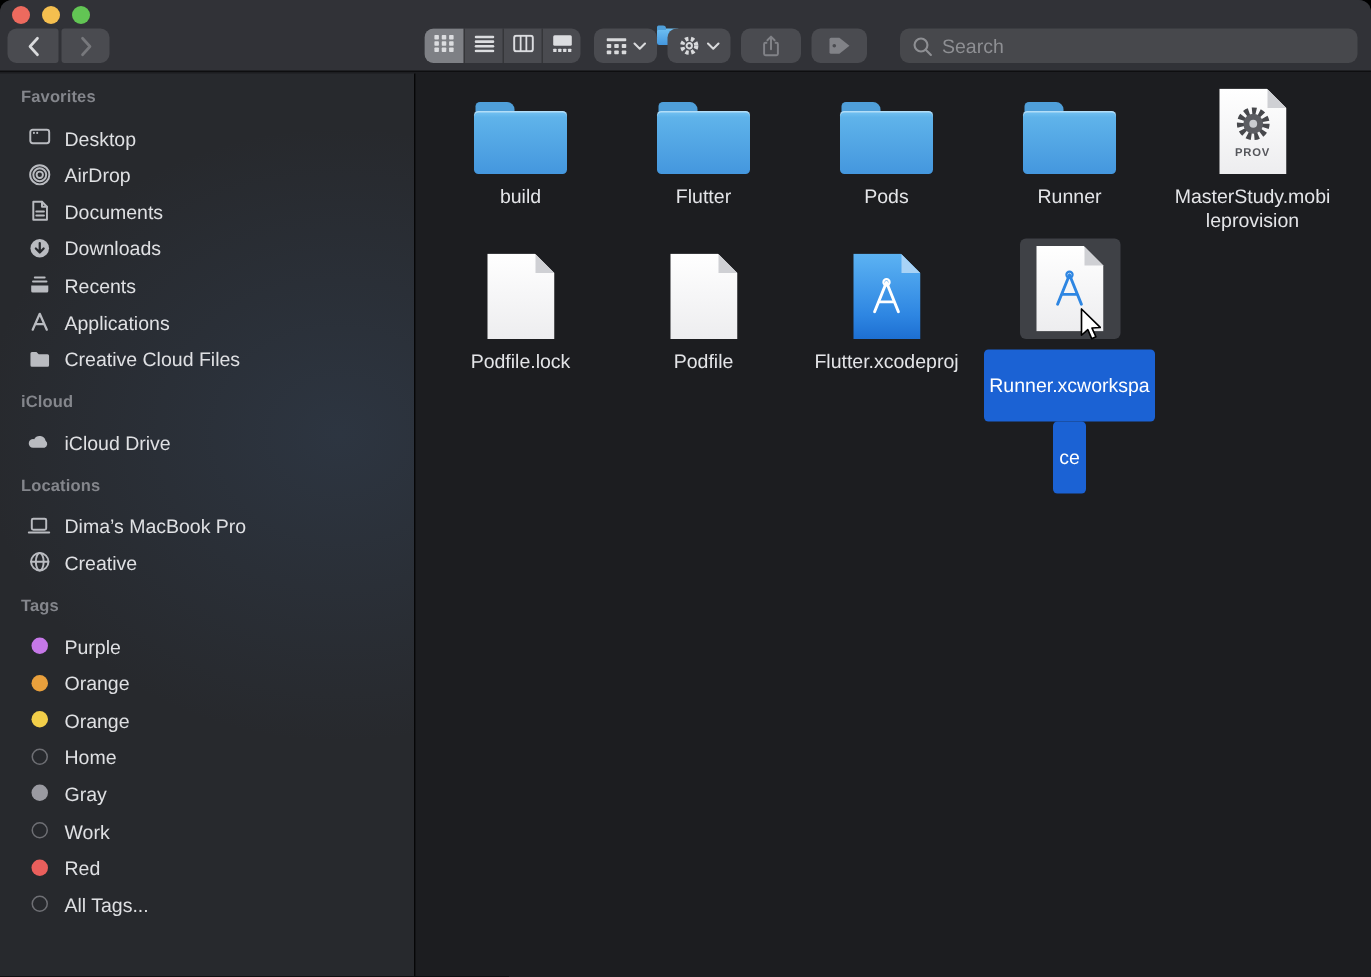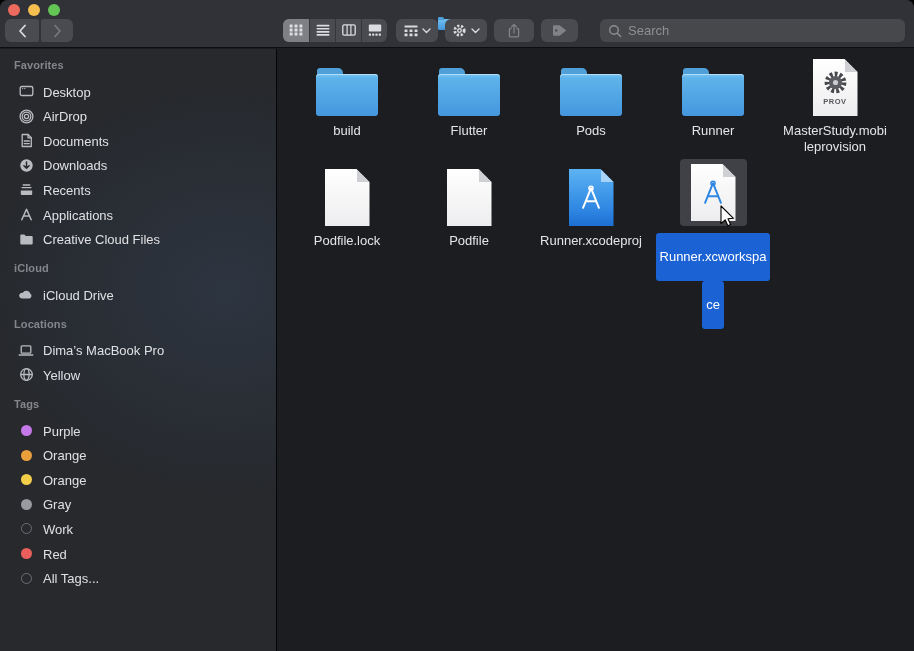--- a/index.html
+++ b/index.html
@@ -335,21 +335,21 @@
         <div class="side-item">
           <span class="s-icon">
             <span style="display:flex">
               <svg width="15" height="15" viewBox="0 0 15 15">
                 <circle cx="7.5" cy="7.5" r="5.8" fill="none" stroke="currentColor" stroke-width="1.3" stroke-linecap="round" stroke-linejoin="round"></circle>
                 <ellipse cx="7.5" cy="7.5" rx="2.6" ry="5.8" fill="none" stroke="currentColor" stroke-width="1.3" stroke-linecap="round" stroke-linejoin="round"></ellipse>
                 <path d="M1.8 7.5 H13.2" fill="none" stroke="currentColor" stroke-width="1.3" stroke-linecap="round" stroke-linejoin="round"></path>
               </svg>
             </span>
           </span>
-          <span>Yellow</span>
+          <span>Creative</span>
         </div>
       </div>
       <div class="section">
         <div class="section-header">Tags</div>
         <div class="side-item">
           <span class="s-icon">
             <span class="tag-dot" style="background:#c678e8"></span>
           </span>
           <span>Purple</span>
         </div>
@@ -357,20 +357,26 @@
           <span class="s-icon">
             <span class="tag-dot" style="background:#e9a03c"></span>
           </span>
           <span>Orange</span>
         </div>
         <div class="side-item">
           <span class="s-icon">
             <span class="tag-dot" style="background:#f2ce49"></span>
           </span>
           <span>Orange</span>
+        </div>
+        <div class="side-item">
+          <span class="s-icon">
+            <span class="tag-dot outline"></span>
+          </span>
+          <span>Home</span>
         </div>
         <div class="side-item">
           <span class="s-icon">
             <span class="tag-dot" style="background:#9a9aa1"></span>
           </span>
           <span>Gray</span>
         </div>
         <div class="side-item">
           <span class="s-icon">
             <span class="tag-dot outline"></span>
@@ -464,21 +470,21 @@
           <div class="icon-slot">
             <div class="doc-icon xcode-blue">
               <svg width="28" height="32" viewBox="0 0 30 34">
                 <path d="M6.5 27.5 L15 6.5 L23.5 27.5" fill="none" stroke="#ffffff" stroke-width="2.1" stroke-linecap="round" stroke-linejoin="round"></path>
                 <path d="M10 20.5 H20" fill="none" stroke="#ffffff" stroke-width="2.1" stroke-linecap="round"></path>
                 <circle cx="15" cy="6.5" r="2.2" fill="none" stroke="#ffffff" stroke-width="1.6"></circle>
               </svg>
             </div>
           </div>
      <div class="file-label">
-            <span class="label-line"><span>Runner.xcodeproj</span></span>
+            <span class="label-line"><span>Flutter.xcodeproj</span></span>
           </div>
         </div>
         <div class="file-item selected">
           <div class="icon-slot">
             <div class="sel-icon-box">
               <div class="doc-icon">
                 <svg width="28" height="32" viewBox="0 0 30 34">
                   <path d="M6.5 27.5 L15 6.5 L23.5 27.5" fill="none" stroke="#2e86e2" stroke-width="2.1" stroke-linecap="round" stroke-linejoin="round"></path>
                   <path d="M10 20.5 H20" fill="none" stroke="#2e86e2" stroke-width="2.1" stroke-linecap="round"></path>
                   <circle cx="15" cy="6.5" r="2.2" fill="none" stroke="#2e86e2" stroke-width="1.6"></circle>

